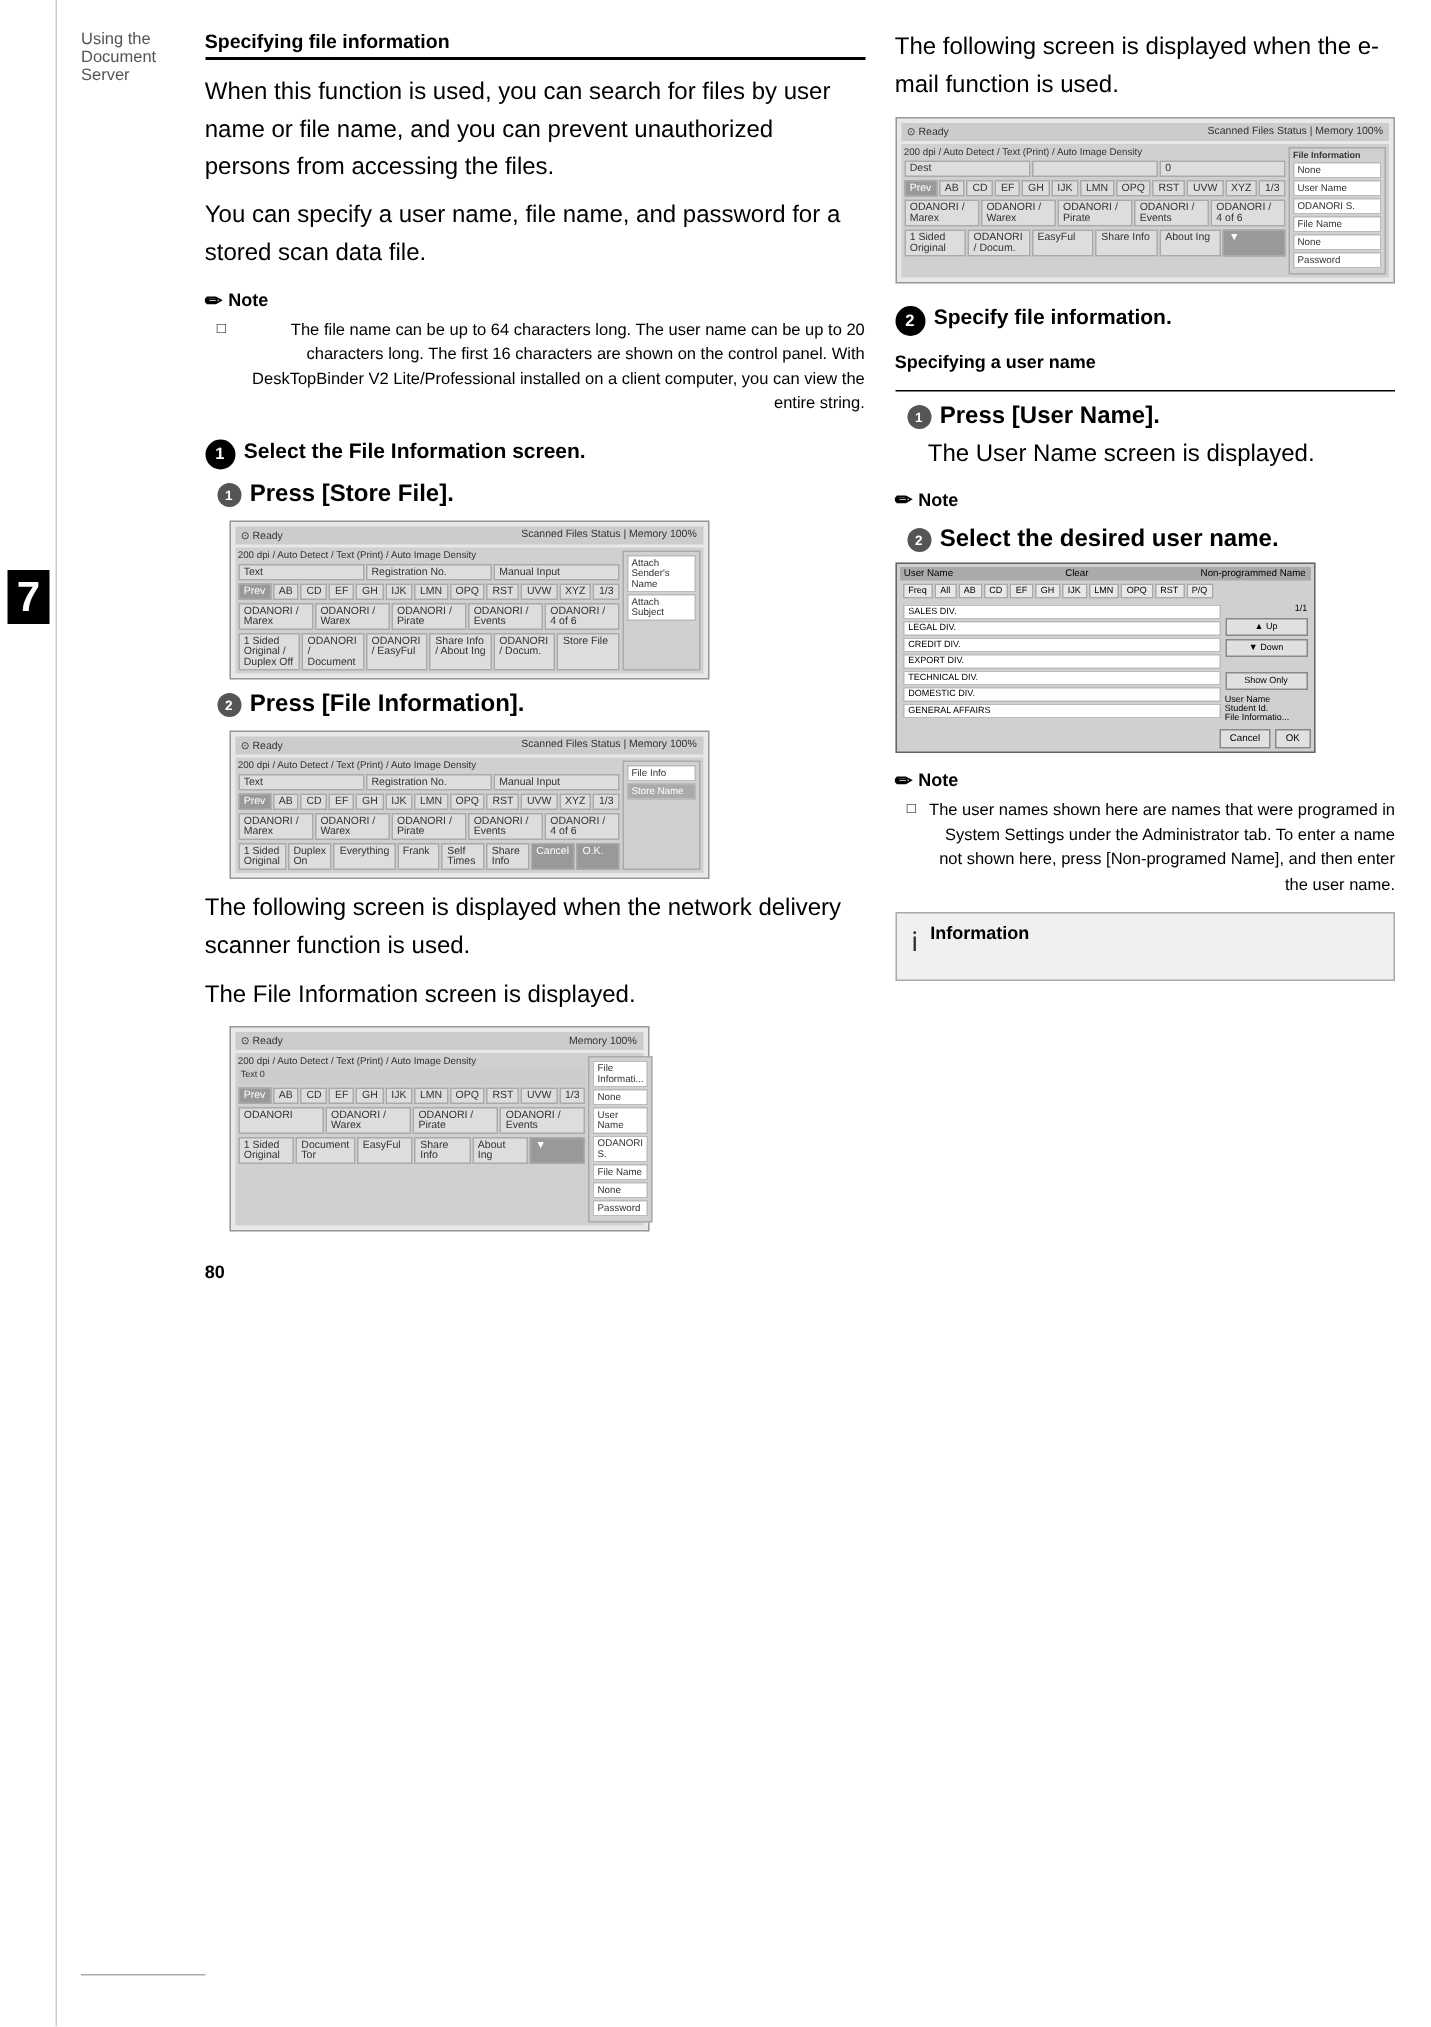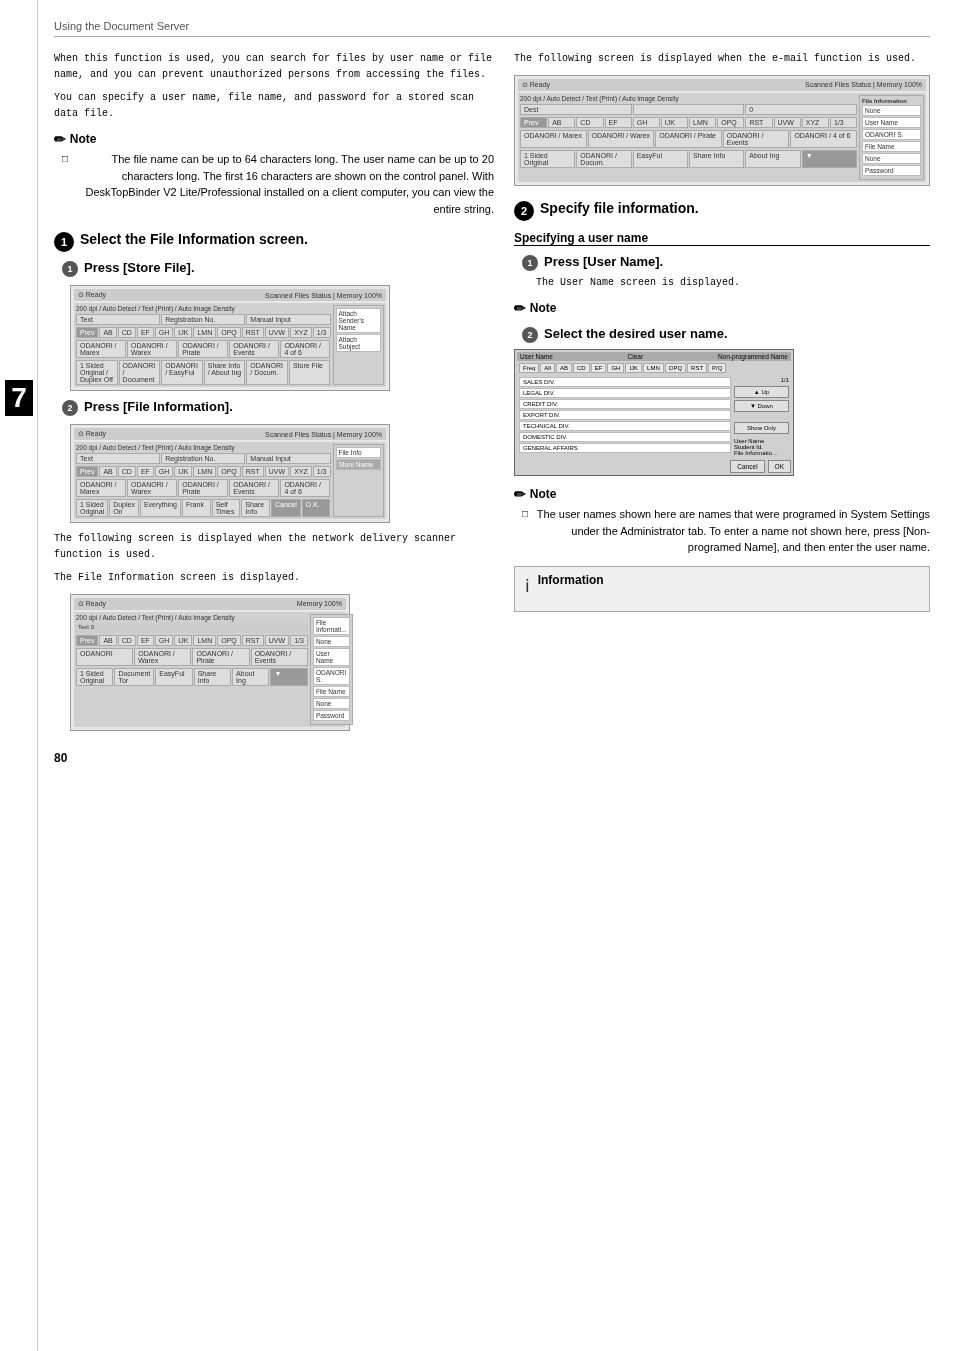--- a/index.html
+++ b/index.html
@@ -41,21 +41,21 @@
       height: 36px;
       display: flex;
       align-items: center;
       justify-content: center;
     }
 
     .content {
       flex: 1;
       padding: 20px 24px 20px 16px;
       display: flex;
-      flex-direction: column;
+      flex-direction: row;
     }
 
     
     .breadcrumb {
       font-size: 11px;
       color: #555;
       margin-bottom: 14px;
       border-bottom: 1px solid #aaa;
       padding-bottom: 4px;
     }
@@ -78,24 +78,23 @@
     
     .section-heading {
       font-size: 13px;
       font-weight: bold;
       border-bottom: 2px solid #000;
       padding-bottom: 3px;
       margin-bottom: 10px;
     }
 
     .body-text {
-      font-size: 10px;
+      font-size: 16px;
       line-height: 1.55;
       margin-bottom: 8px;
-      font-family: Liberation Mono, monospace;
     }
 
     
     .note-section {
       margin: 10px 0;
     }
 
     .note-label {
       display: flex;
       align-items: center;
@@ -175,21 +174,21 @@
       display: flex;
       align-items: center;
       justify-content: center;
       font-size: 9px;
       font-weight: bold;
       flex-shrink: 0;
       margin-top: 1px;
     }
 
     .sub-step-title {
-      font-size: 13px;
+      font-size: 16px;
       font-weight: bold;
     }
 
     
     .screen-mockup {
       border: 1px solid #999;
       background: #e8e8e8;
       margin: 8px 0 8px 16px;
       padding: 3px;
       font-size: 8px;
@@ -237,21 +236,21 @@
       border: 1px solid #bbb;
       padding: 1px 2px;
       margin-bottom: 1px;
       font-size: 6.5px;
     }
 
     .sub-section-heading {
       font-size: 12px;
       font-weight: bold;
       border-bottom: 1px solid #000;
-      padding-bottom: 0;
+      padding-bottom: 12px;
       margin: 10px 0 6px 0;
     }
 
     
     .page-number {
       font-size: 12px;
       font-weight: bold;
       margin-top: 20px;
     }
 
@@ -351,20 +350,21 @@
   </div>
 
   <div class="content">
 
     <div class="breadcrumb">Using the Document Server</div>
 
     <div class="two-column">
 
       <div class="left-col">
 
+        <div class="section-heading">Specifying file information</div>
 
         <p class="body-text">When this function is used, you can search for files by user name or file name, and you can prevent unauthorized persons from accessing the files.</p>
         <p class="body-text">You can specify a user name, file name, and password for a stored scan data file.</p>
 
         <div class="note-section">
           <div class="note-label">
             <span class="note-icon">✏</span>
             <span>Note</span>
           </div>
           <ul class="note-list">

